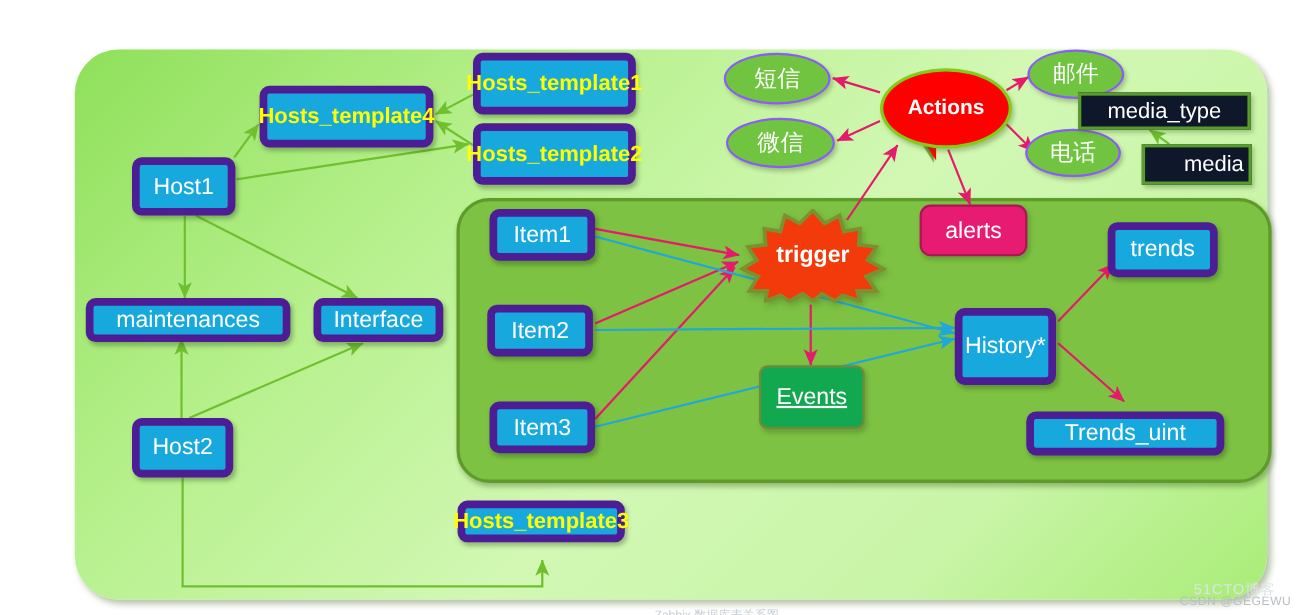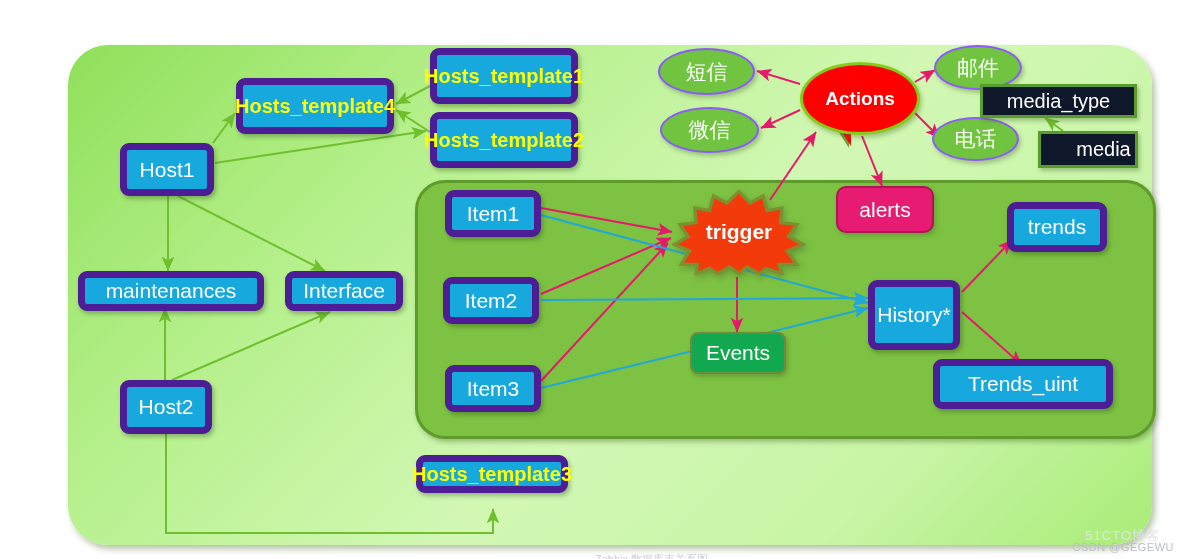--- a/index.html
+++ b/index.html
@@ -253,28 +253,28 @@
   <div class="node blue" style="left:445px;top:365px;width:96px;height:47px;">
     <span>Item3</span>
   </div>
 
   <div class="node blue" style="left:868px;top:280px;width:92px;height:70px;">
     <span>History*</span>
   </div>
   <div class="node blue" style="left:1007px;top:202px;width:100px;height:50px;">
     <span>trends</span>
   </div>
-  <div class="node blue" style="left:933px;top:359px;width:180px;height:50px;">
+  <div class="node blue" style="left:933px;top:374px;width:180px;height:40px;">
     <span>Trends_uint</span>
   </div>
 
   <div class="node magenta" style="left:836px;top:186px;width:98px;height:47px;">
     <span>alerts</span>
   </div>
-  <div class="node emerald" style="left:690px;top:332px;width:96px;height:42px;">
+  <div class="node emerald" style="left:690px;top:332px;width:96px;height:58px;text-decoration:underline;">
     <span>Events</span>
   </div>
 
   <div id="trigger-node">
     <svg viewBox="0 0 200 128" preserveAspectRatio="none">
       <polygon points="100,2 116,20 136,9 142,31 164,27 162,49 186,52 174,70 196,82 172,92 186,112 160,112 164,126
                        140,118 130,126 112,116 100,126 86,116 68,126 56,118 36,126 38,112 14,112 26,92 4,82 24,70
                        12,52 36,49 34,27 56,31 62,9 82,20" fill="#f23a0a" stroke="#7d8f2e" stroke-width="5"></polygon>
     </svg>
     <div class="tlabel">

